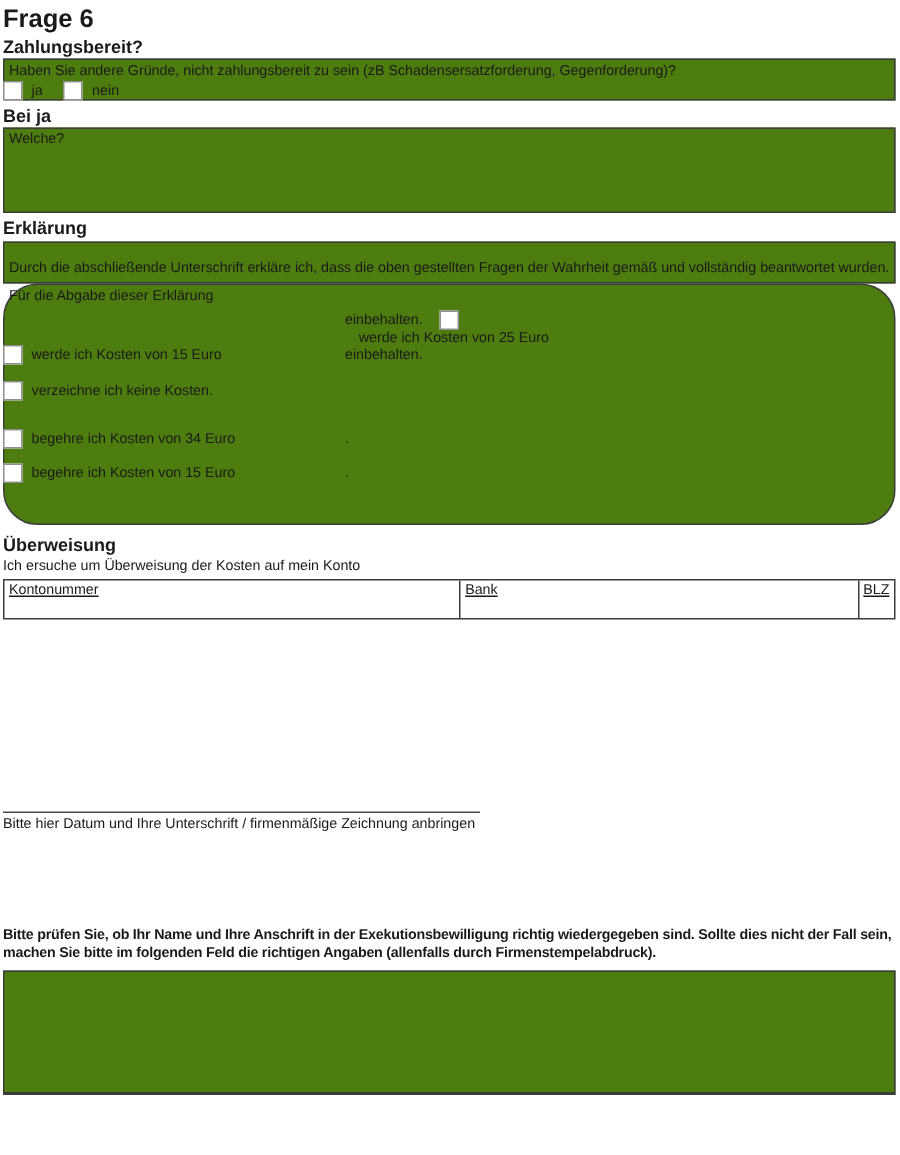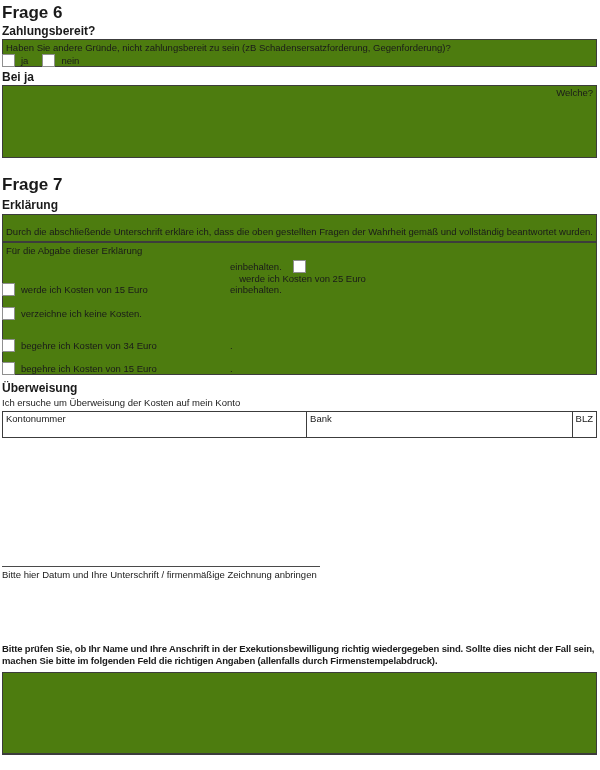--- a/index.html
+++ b/index.html
@@ -13,45 +13,45 @@
 
   
   .q-box{height:28px;margin-top:1px;}
   .q-text{padding:2px 3px 0 3px;}
   .cb-row{display:flex;align-items:center;height:13px;margin-top:1px;}
   .cb{display:inline-block;box-sizing:border-box;width:13px;height:13px;border:1px solid #8f8f8f;background:#fff;flex:0 0 auto;}
   .cb-first{margin-left:-1px;}
   .cb-label{font-size:9.5px;margin-left:6px;}
   .cb-second{margin-left:14px;}
   .h2-beija{margin-top:4px;}
-  .welche-box{height:73px;text-align:right;}
+  .welche-box{height:57px;}
   .welche-label{padding:1px 3px;}
 
   
   .h1-frage7{margin-top:16px;}
   .h2-erkl{margin-top:4px;margin-bottom:2px;}
   .erkl-box{height:28px;}
   .erkl-text{padding:11px 3px 0 3px;}
   .h2-kosten{margin-top:8px;}
-  .kosten-box{height:133px;}
+  .kosten-box{height:161px;border-radius:23px;}
   .kosten-intro{padding:2px 3px 0 3px;}
   .k-row{position:relative;display:flex;align-items:center;height:13px;}
   .k-row .k-label{font-size:9.5px;margin-left:6px;}
   .k-suffix{position:absolute;left:227px;top:1px;font-size:9.5px;}
   .k-r1{margin-top:4px;flex-direction:column;}
   .k-r2{margin-top:10px;}
   .k-r3{margin-top:11px;}
   .k-r4{margin-top:19px;}
   .k-r5{margin-top:10px;}
 
   
   .h2-ueber{margin-top:7px;margin-bottom:2px;}
   .ueber-intro{margin-bottom:3px;}
   .bank-table{display:flex;height:27px;border:1px solid #3c3c3c;box-sizing:border-box;}
-  .bank-cell{box-sizing:border-box;height:100%;}
+  .bank-cell{box-sizing:border-box;height:100%;text-decoration:underline;}
   .bank-cell + .bank-cell{border-left:1px solid #3c3c3c;margin-left:48px;}
   .bank-cell .small{padding:1px 3px;}
   .cell-konto{width:264px;}
   .cell-bank{width:225px;}
   .cell-blz{flex:1;}
 
   
   .sig-line{width:318px;border-top:1px solid #4a4a4a;margin-top:128px;}
   .sig-note{margin-top:2px;}
 
@@ -75,21 +75,20 @@
       <span class="cb cb-second"></span>
       <span class="cb-label">nein</span>
     </div>
   </div>
 
   <div class="h2 h2-beija">Bei ja</div>
   <div class="box welche-box">
     <div class="small welche-label">Welche?</div>
   </div>
 
-  <div class="h1 h1-frage7">Frage 7</div>
   <div class="h2 h2-erkl">Erklärung</div>
   <div class="box erkl-box">
     <div class="small nowrap erkl-text">Durch die abschließende Unterschrift erkläre ich, dass die oben gestellten Fragen der Wahrheit gemäß und vollständig beantwortet wurden.</div>
   </div>
 
   <div class="box kosten-box">
     <div class="small kosten-intro">Für die Abgabe dieser Erklärung</div>
 
     <div class="k-row k-r1">
       <span class="cb cb-first"></span>

